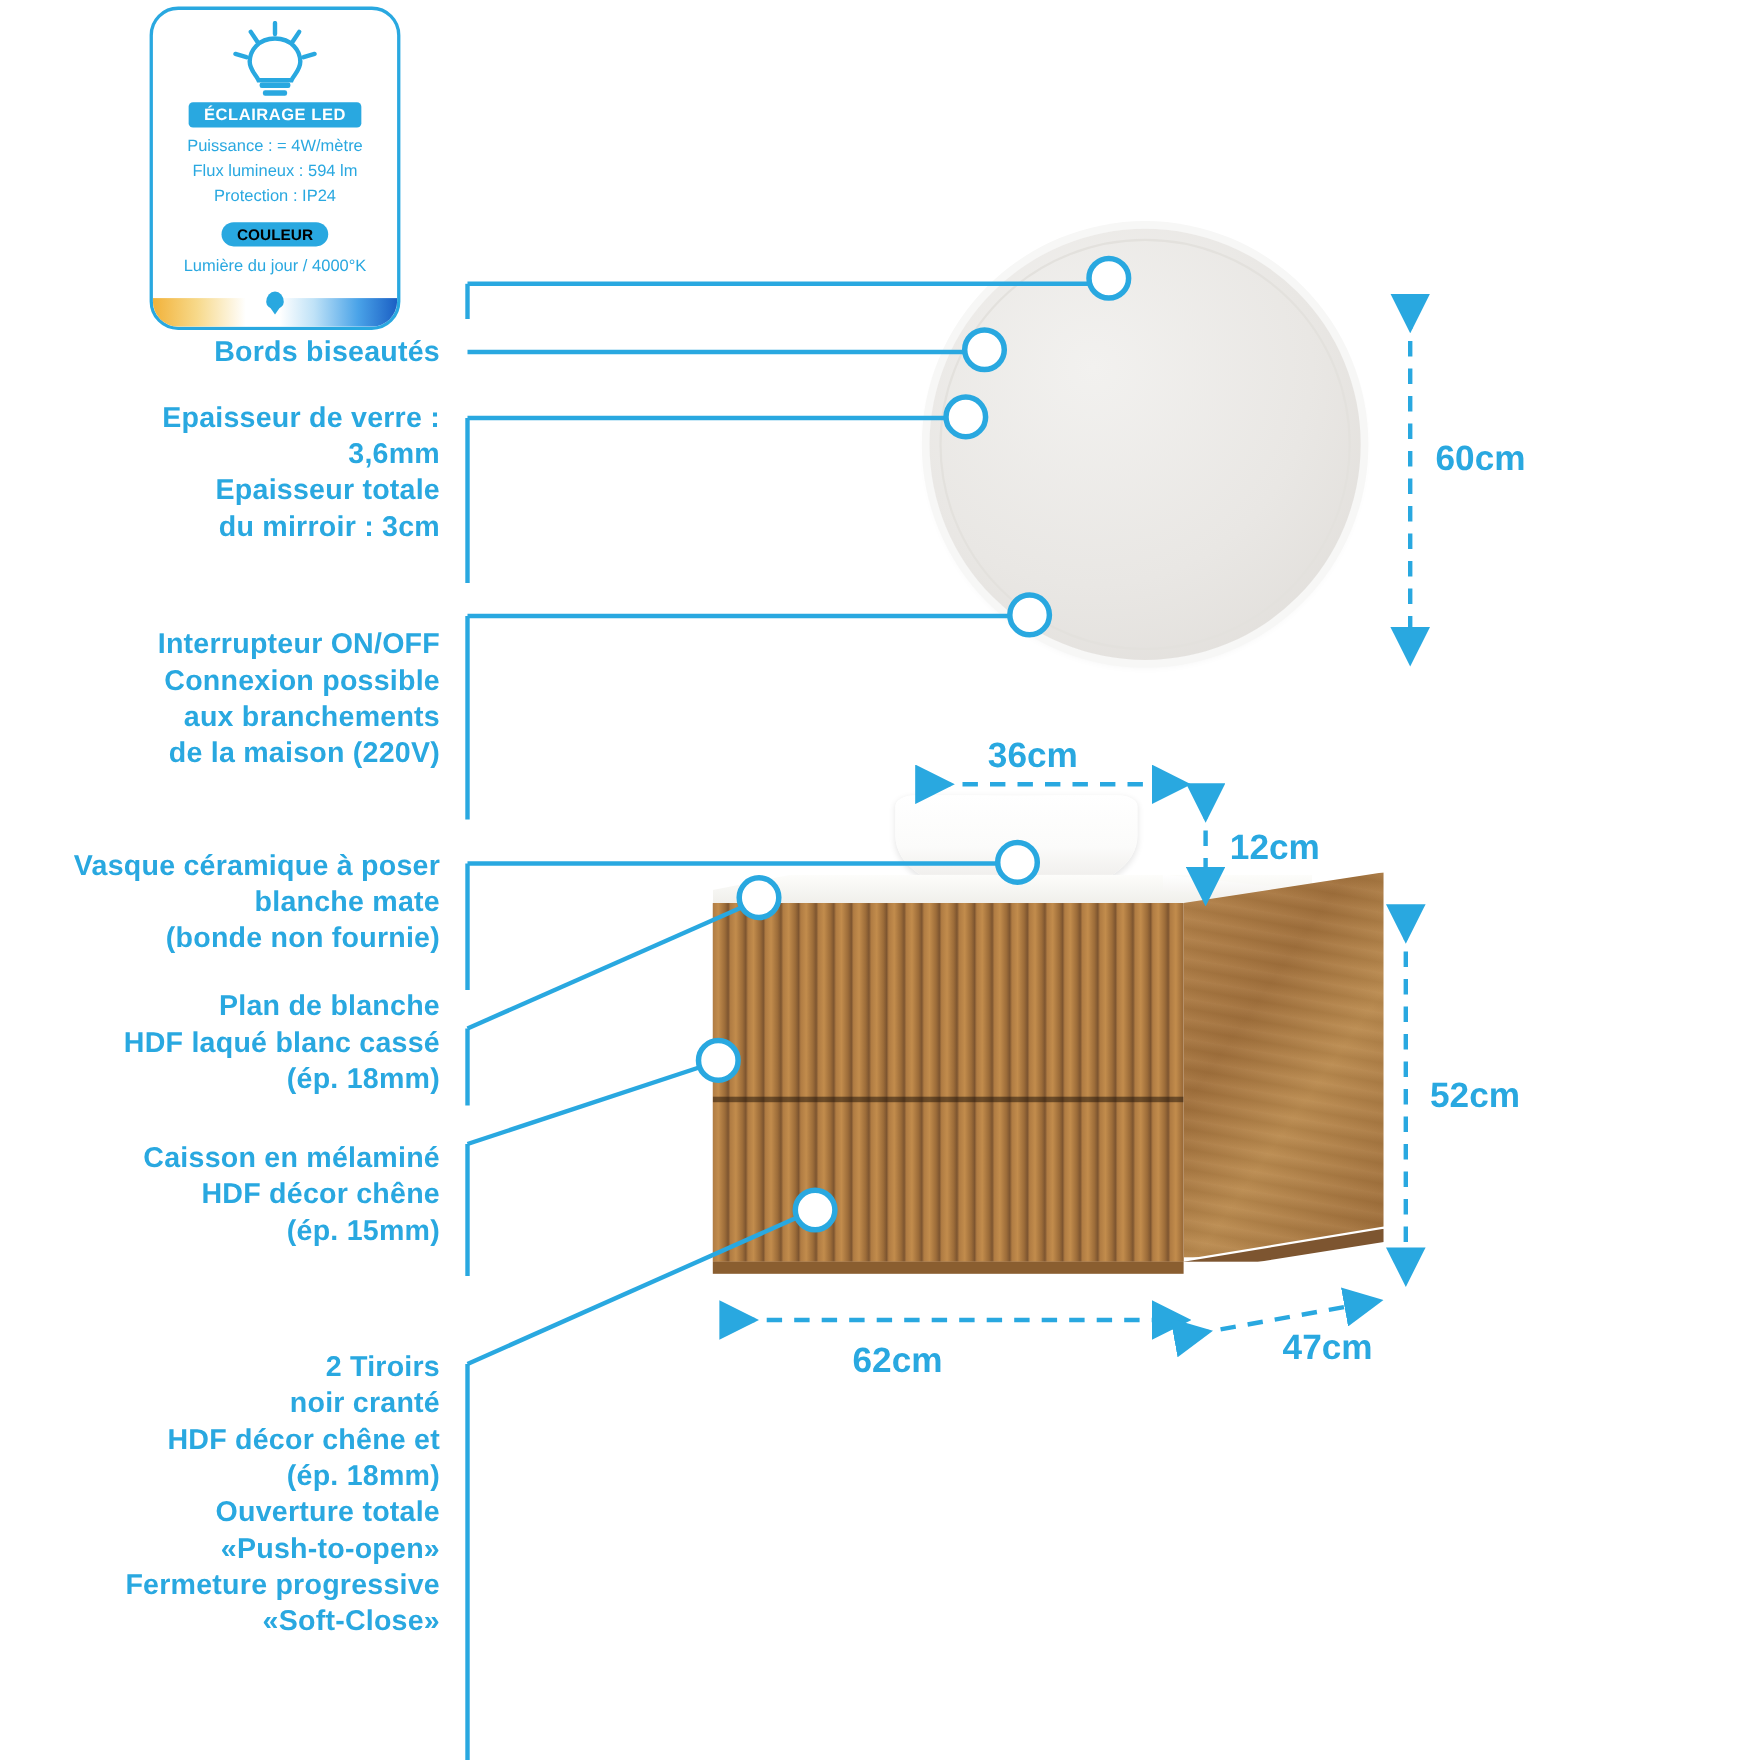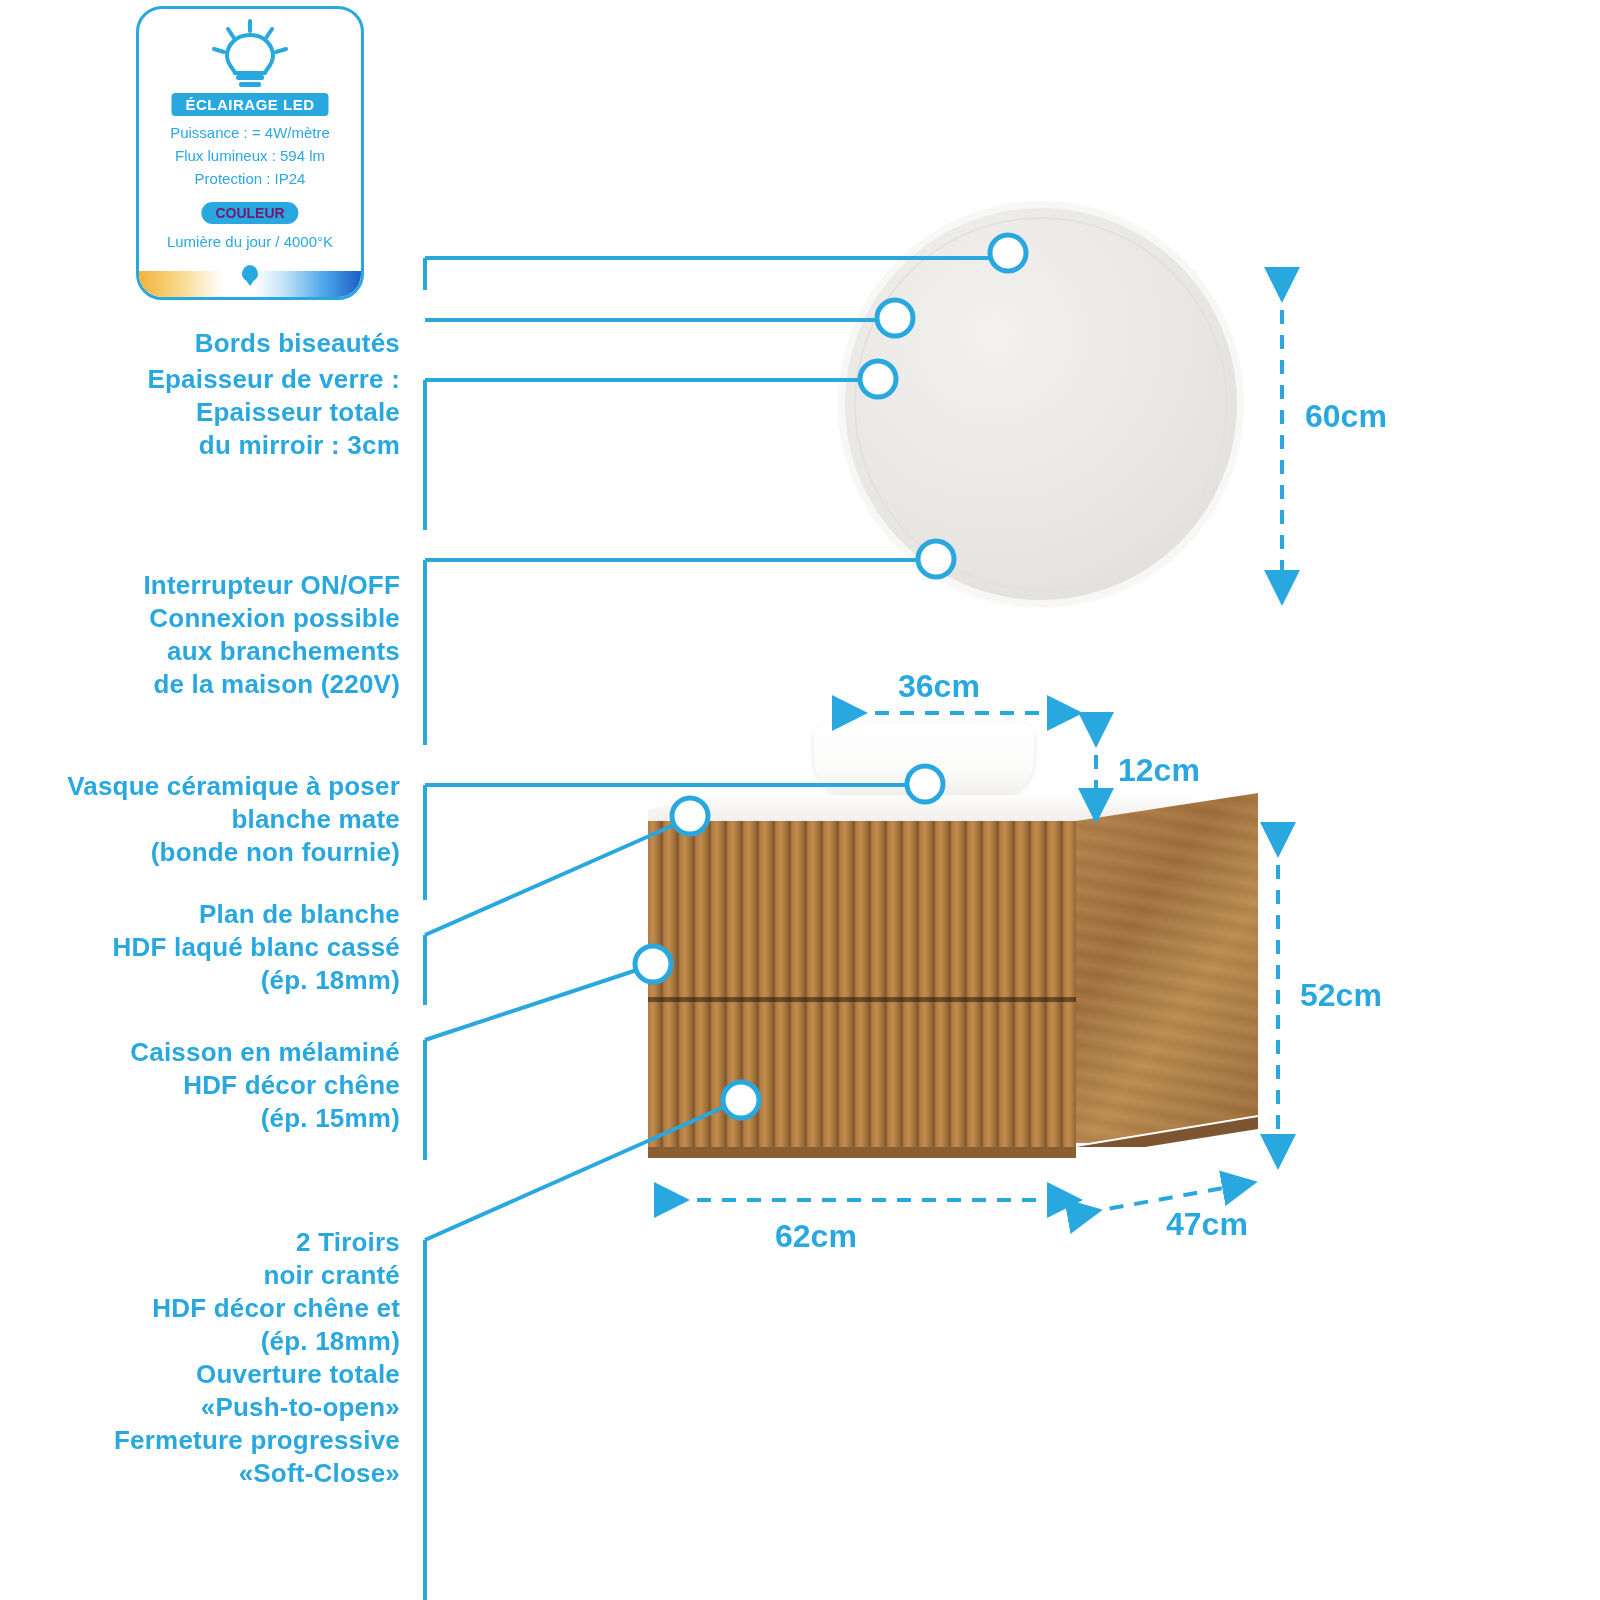--- a/index.html
+++ b/index.html
@@ -19,21 +19,21 @@
   }
   .led-bulb{position:absolute;left:0;top:10px;width:222px;text-align:center;}
   .led-title{
     position:absolute;left:50%;transform:translateX(-50%);top:84px;
     background:#29a8e0;color:#fff;font-size:15px;font-weight:bold;
     letter-spacing:.5px;padding:3px 14px;border-radius:4px;white-space:nowrap;
   }
   .led-lines{position:absolute;left:0;top:112px;width:222px;text-align:center;color:#29a8e0;font-size:15px;line-height:23px;}
   .led-couleur{
     position:absolute;left:50%;transform:translateX(-50%);top:193px;
-    background:#29a8e0;color:#701a75;font-size:14px;font-weight:bold;
+    background:#29a8e0;color:#000000;font-size:14px;font-weight:bold;
     padding:3px 14px;border-radius:12px;white-space:nowrap;text-align:right;
   }
   .led-colortext{position:absolute;left:0;top:224px;width:222px;text-align:center;color:#29a8e0;font-size:15px;}
   .led-gradient{
     position:absolute;left:0;bottom:0;width:222px;height:26px;
     background:linear-gradient(to right,#f2b23a 0%,#f7d98a 18%,#ffffff 38%,#ffffff 52%,#bfe2f7 66%,#4aa3e8 84%,#1b5fc4 100%);
   }
   .led-marker{
     position:absolute;left:50%;bottom:16px;transform:translateX(-50%);
     width:16px;height:16px;background:#29a8e0;border-radius:50% 50% 50% 50%/60% 60% 40% 40%;
@@ -222,26 +222,27 @@
     <g stroke="#29a8e0" stroke-width="4" fill="none" stroke-dasharray="14 11" marker-start="url(#ar)" marker-end="url(#ar)">
       <line x1="1282" y1="285" x2="1282" y2="588"></line>
       <line x1="850" y1="713" x2="1065" y2="713"></line>
       <line x1="1096" y1="730" x2="1096" y2="806"></line>
       <line x1="1278" y1="840" x2="1278" y2="1152"></line>
       <line x1="672" y1="1200" x2="1065" y2="1200"></line>
       <line x1="1085" y1="1213" x2="1240" y2="1185"></line>
     </g>
   </svg>
 
-  <div class="label" style="left:20px;top:303px;width:380px;margin-top:24px;">
+  <div class="label" style="left:20px;top:303px;width:380px;">
     <div>Bords biseautés</div>
   </div>
 
   <div class="label" style="left:20px;top:363px;width:380px;">
     <div>Epaisseur de verre :</div>
+    <div>3,6mm</div>
     <div>Epaisseur totale</div>
     <div>du mirroir : 3cm</div>
   </div>
 
   <div class="label" style="left:20px;top:545px;width:380px;margin-top:24px;">
     <div>Interrupteur ON/OFF</div>
     <div>Connexion possible</div>
     <div>aux branchements</div>
     <div>de la maison (220V)</div>
   </div>

